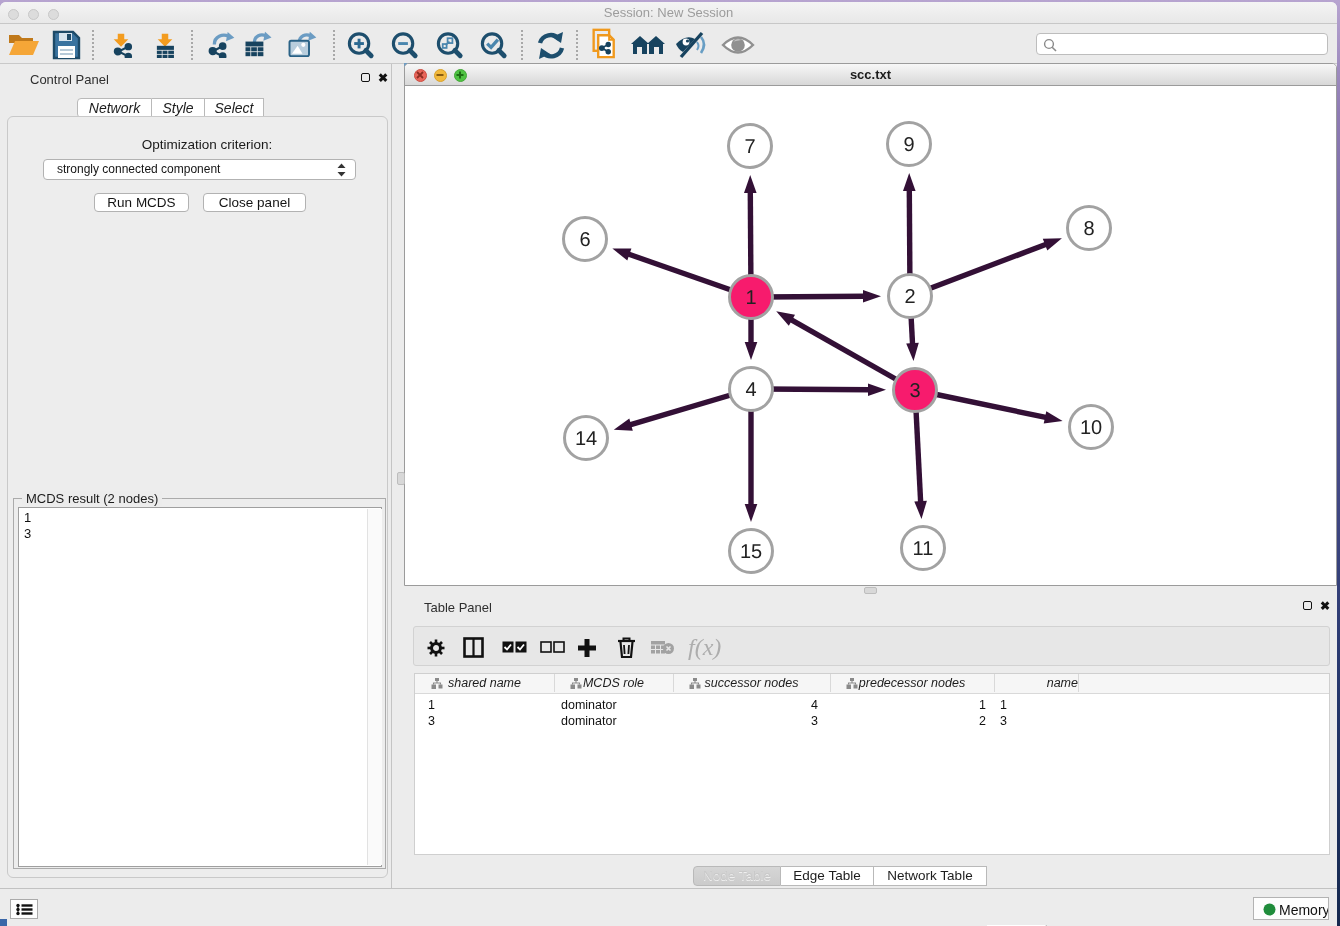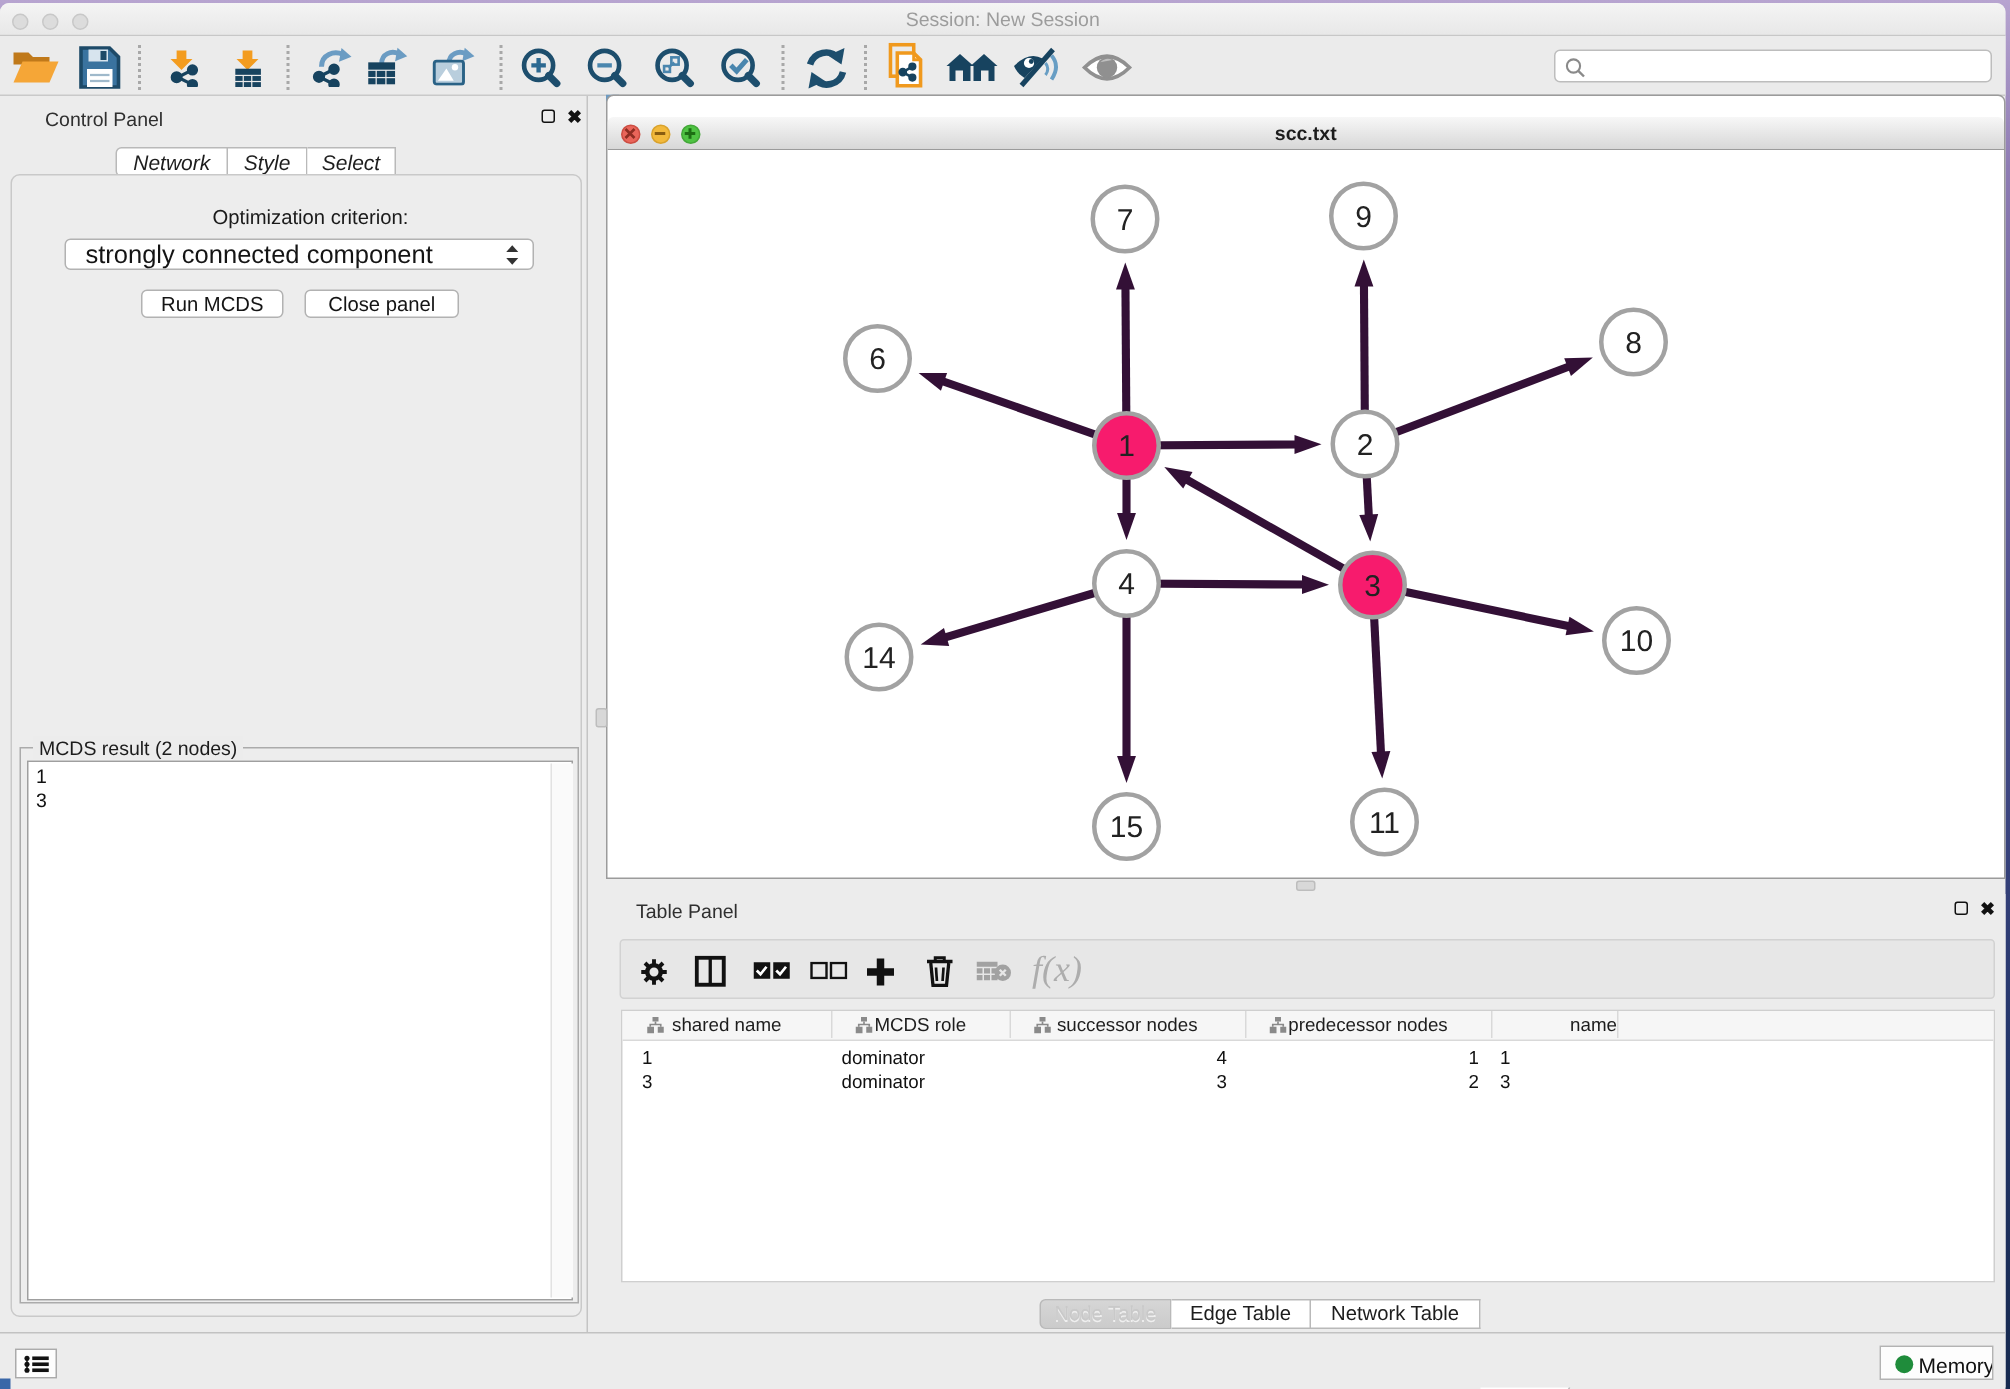--- a/index.html
+++ b/index.html
@@ -27,44 +27,44 @@
 .seg{position:absolute;display:flex;font-size:14px;color:#1d1d1d;}
 .seg div{background:#fff;border:1px solid #b9b9b9;border-left:none;padding:0;text-align:center;
  line-height:18px;height:18px;box-sizing:content-box;}
 .seg div:first-child{border-left:1px solid #b9b9b9;border-radius:4px 0 0 4px;}
 .seg div:last-child{border-radius:0 4px 4px 0;margin-top:42px;}
 .seg div.sel{background:linear-gradient(#d6d6d6,#cbcbcb);color:#f5f5f5;text-shadow:0 1px 1px #9a9a9a;}
 .cpcontent{position:absolute;left:7px;top:52px;width:381px;height:762px;background:#ededed;
  border:1px solid #c9c9c9;border-radius:6px;box-sizing:border-box;}
 .optlabel{position:absolute;left:12px;top:73px;width:390px;text-align:center;font-size:13.5px;color:#1a1a1a;}
 .dropdown{position:absolute;left:43px;top:95px;width:313px;height:21px;background:#fff;border:1px solid #b2b2b2;
- border-radius:4px;box-sizing:border-box;font-size:17px;color:#141414;line-height:19px;padding-left:13px;}
+ border-radius:4px;box-sizing:border-box;font-size:12px;color:#141414;line-height:19px;padding-left:13px;}
 .btn{position:absolute;height:19px;background:#fff;border:1px solid #b2b2b2;border-radius:4px;box-sizing:border-box;
  font-size:13.5px;color:#141414;text-align:center;line-height:17px;}
 .mcdsbox{position:absolute;left:18px;top:443px;width:364px;height:360px;background:#fff;border:1px solid #9f9f9f;
  box-sizing:border-box;font-size:13px;color:#111;line-height:16px;padding:2px 0 0 5px;}
 .mscroll{position:absolute;left:348px;top:1px;width:14px;height:356px;background:#fafafa;border-left:1px solid #e2e2e2;}
 
 .statusbar{position:absolute;left:0;top:888px;width:100%;height:36px;background:#ececec;border-top:1px solid #c2c2c2;}
 .listbtn{position:absolute;left:10px;top:10px;width:28px;height:20px;background:#fdfdfd;border:1px solid #ababab;box-sizing:border-box;}
 .membtn{position:absolute;left:1253px;top:8px;width:76px;height:23px;background:#fdfdfd;border:1px solid #b3b3b3;box-sizing:border-box;
  font-size:14px;color:#111;overflow:hidden;}
 
 .frame{position:absolute;left:404px;top:63px;width:933px;height:523px;border:1px solid #9b9b9b;
  border-radius:5px 5px 0 0;box-sizing:border-box;background:#fff;}
 .ftitle{position:absolute;left:0;top:0;width:100%;height:22px;background:linear-gradient(#f7f7f7,#d8d8d8);
- border-bottom:1px solid #9b9b9b;border-radius:4px 4px 0 0;box-sizing:border-box;margin-top:14px;}
+ border-bottom:1px solid #9b9b9b;border-radius:4px 4px 0 0;box-sizing:border-box;}
 .fbtn{position:absolute;top:4.5px;width:13px;height:13px;border-radius:50%;}
 .ftext{position:absolute;top:0;width:100%;height:22px;line-height:22px;text-align:center;font-size:13px;font-weight:bold;color:#1c1c1c;}
 
 .tpanel{position:absolute;left:404px;top:596px;width:933px;height:292px;background:#ececec;}
 .ttoolbar{position:absolute;left:9px;top:30px;width:917px;height:40px;background:#e7e7e7;border:1px solid #d2d2d2;border-radius:3px;box-sizing:border-box;}
 .tablewrap{position:absolute;left:10px;top:77px;width:916px;height:182px;background:#fff;border:1px solid #cfcfcf;box-sizing:border-box;}
 .thead{position:absolute;left:0;top:0;width:100%;height:19px;background:#f6f6f6;border-bottom:1px solid #d9d9d9;}
-.thcell{position:absolute;top:0;height:18px;border-right:1px solid #d9d9d9;font-size:12.5px;color:#1d1d1d;text-align:center;line-height:18px;}
+.thcell{position:absolute;top:0;height:18px;border-right:1px solid #d9d9d9;font-size:12.5px;color:#1d1d1d;text-align:center;line-height:18px;font-style:italic;}
 .trow{position:absolute;font-size:12.5px;color:#111;height:16px;line-height:16px;}
 </style>
 </head>
 <body>
 <div class="win"></div>
 
 <div class="titlebar abs" style="left:0;top:2px;width:1337px;">
   <div class="tl" style="left:8px;"></div>
   <div class="tl" style="left:28px;"></div>
   <div class="tl" style="left:48px;"></div>

